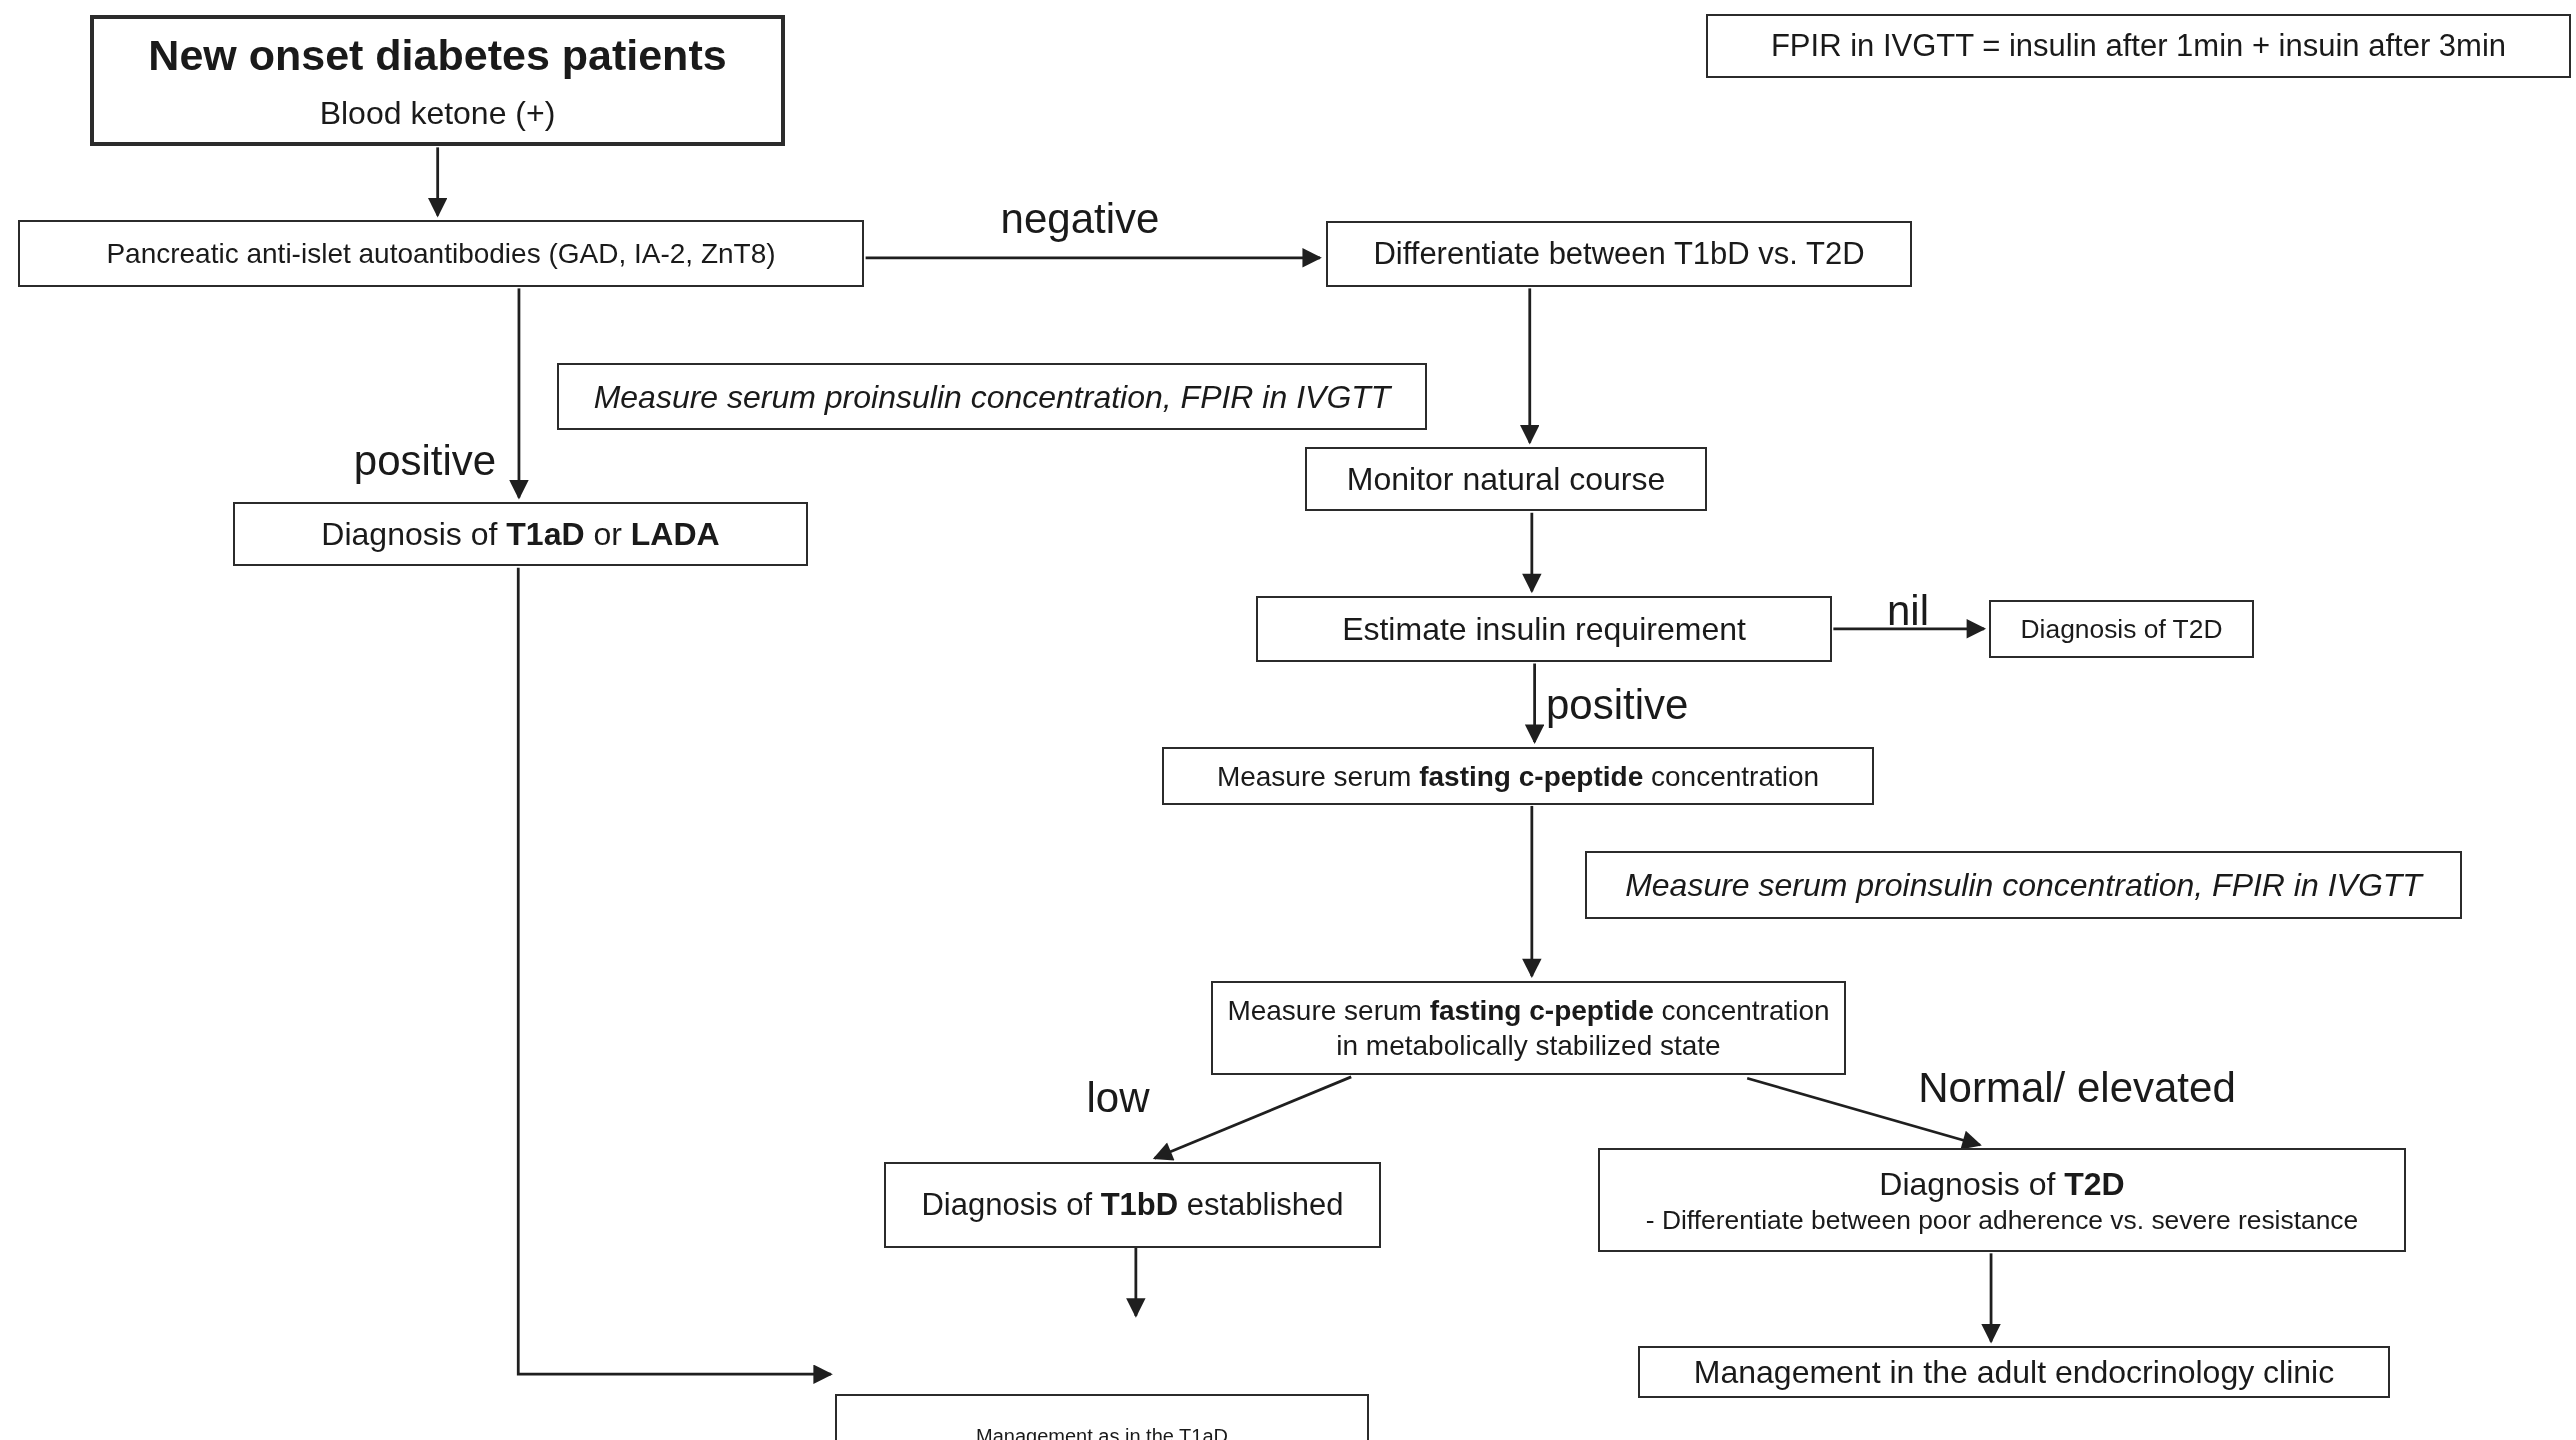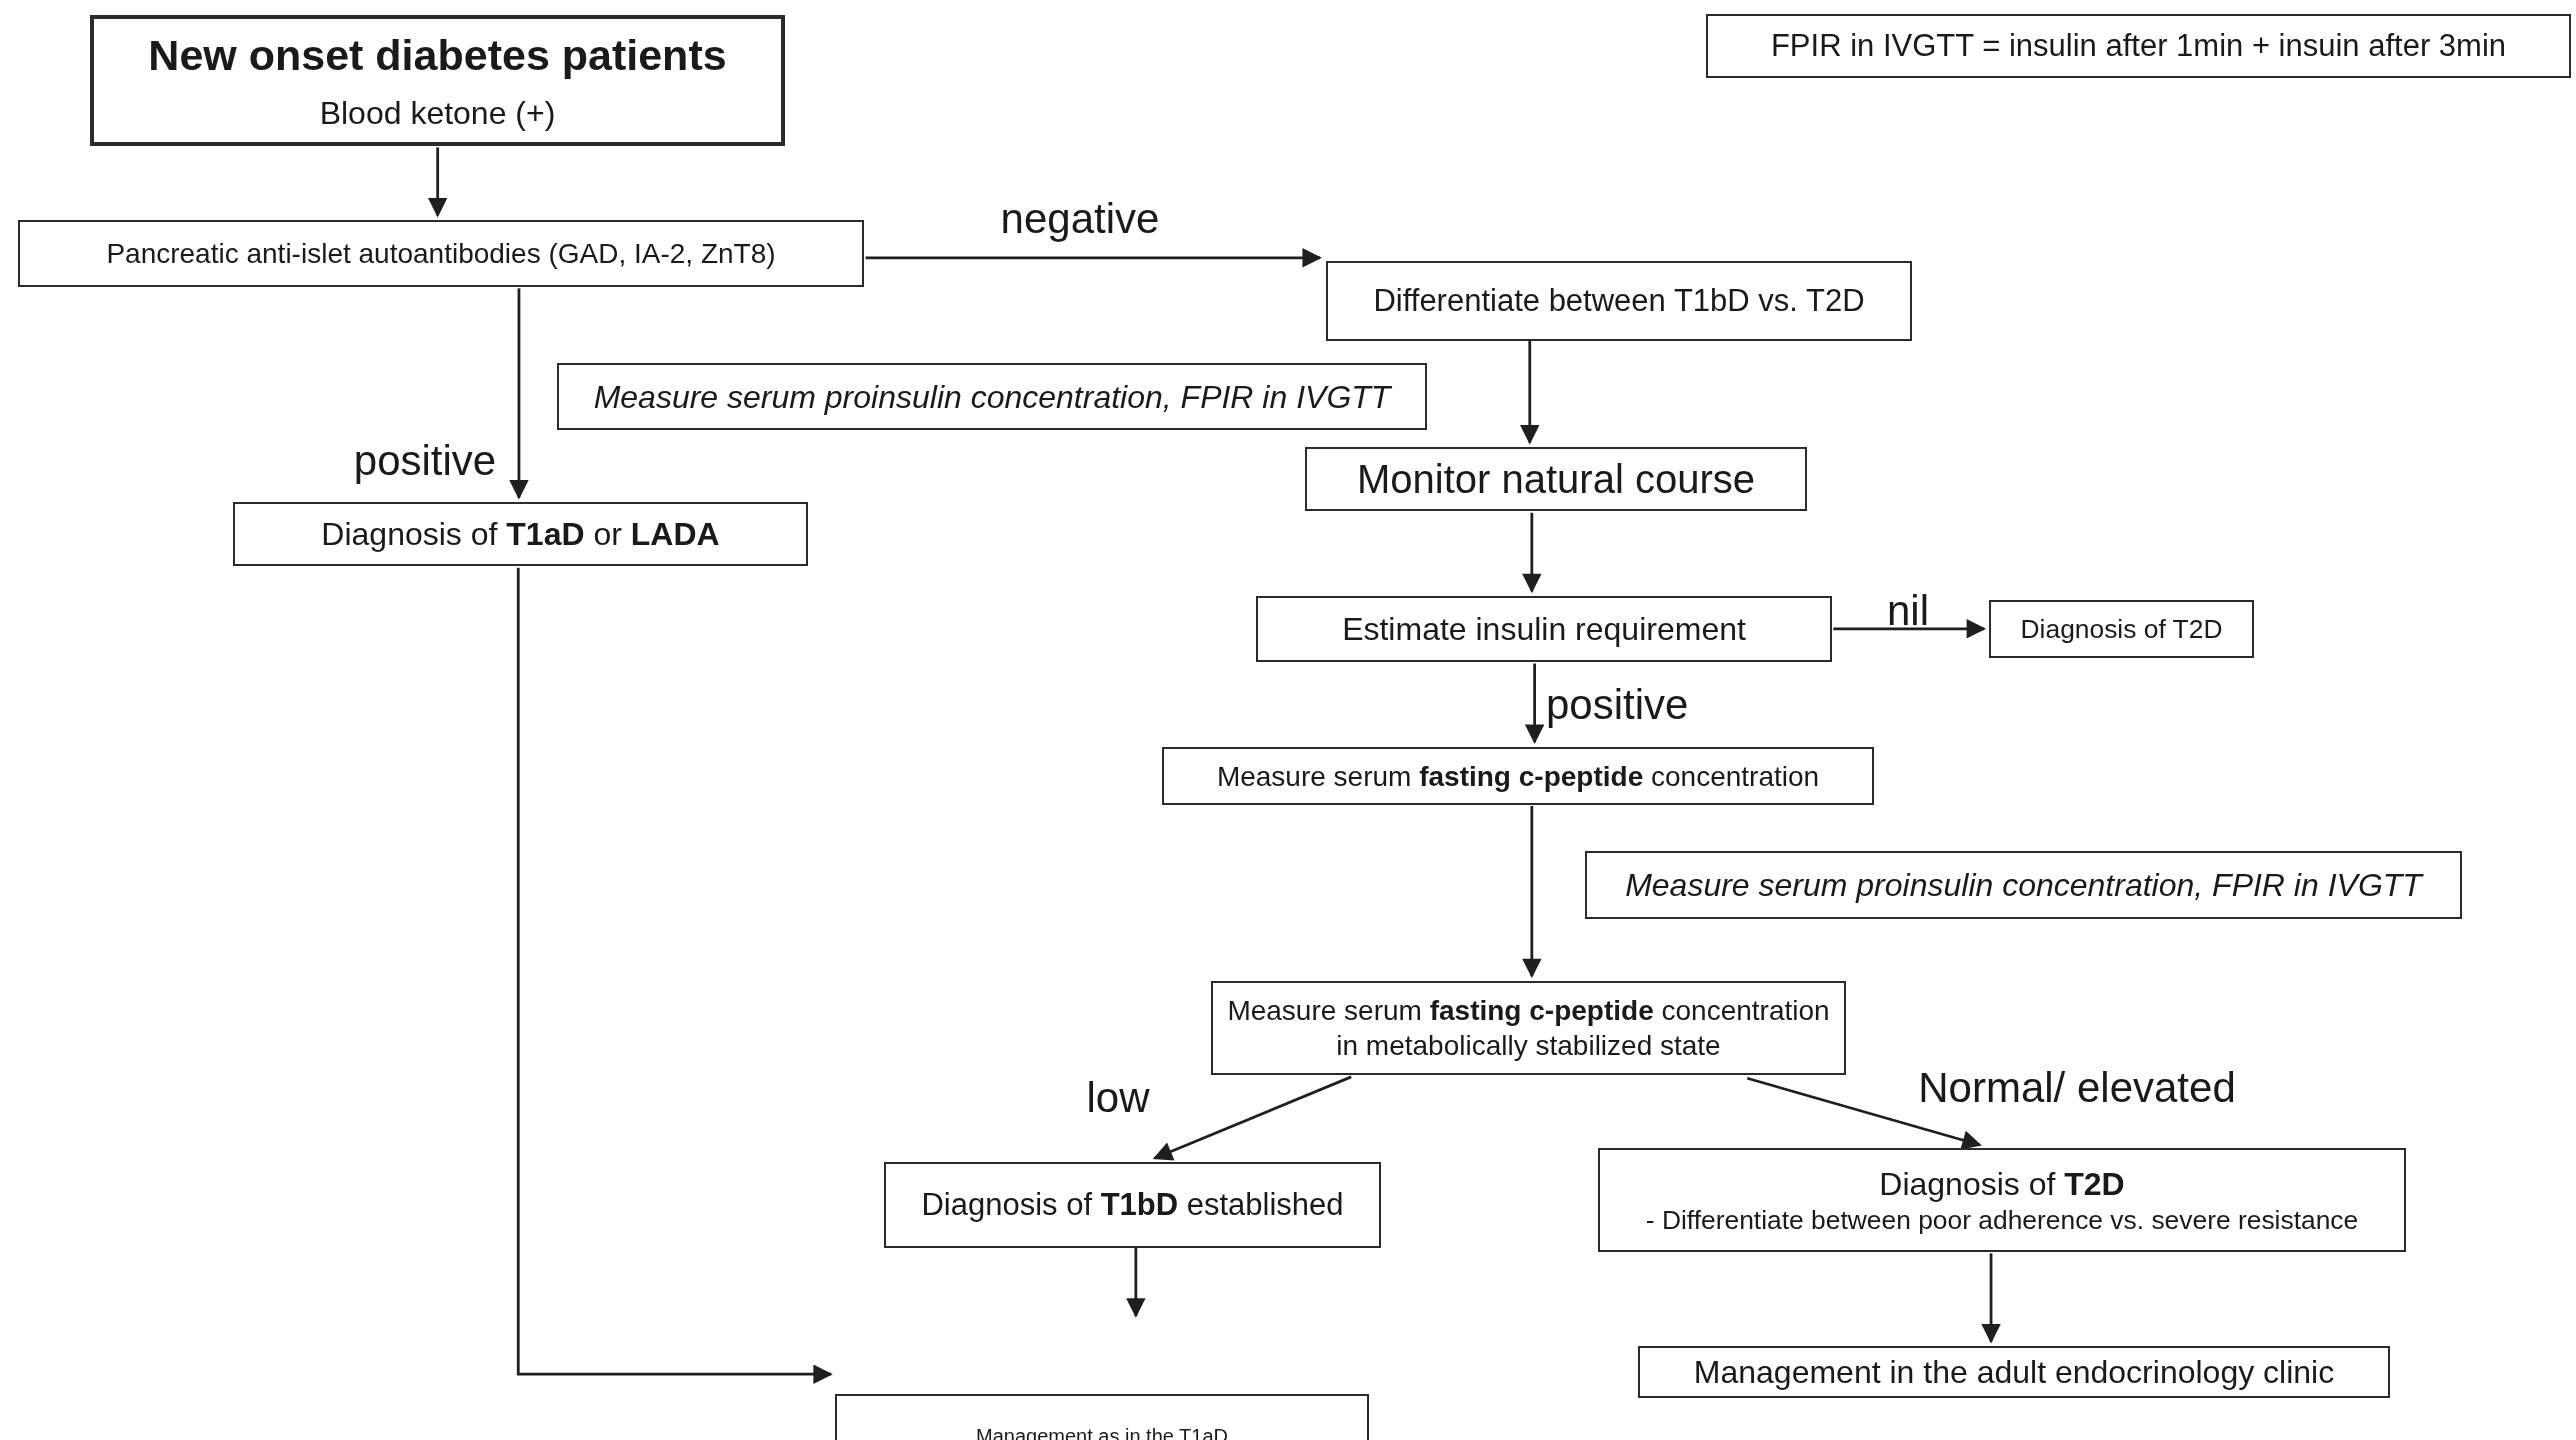--- a/index.html
+++ b/index.html
@@ -46,24 +46,24 @@
     transform: translate(-50%, -50%);
   }
   .edge-label.left-anchored { transform: translate(0, -50%); }
 
   
   #node-start          { left: 90px;  top: 15.3px;   width: 695px; height: 131px; border-width: 4.2px; }
   #node-start .title   { font-size: 43px; font-weight: bold; margin-bottom: 9.7px; }
   #node-start .subtitle{ font-size: 32px; }
   #node-fpir-note      { left: 1706px; top: 14px;   width: 865px; height: 64px;  font-size: 31px; }
   #node-autoantibodies { left: 18px;   top: 220px;  width: 846px; height: 67px;  font-size: 28px; font-weight: normal; }
-  #node-differentiate  { left: 1326px; top: 221px;  width: 586px;  height: 80px; margin-top: 40px; }
+  #node-differentiate  { left: 1326px; top: 221px;  width: 586px;  height: 66px; }
   #node-proinsulin-top { left: 557px;  top: 363px;  width: 870px; height: 67px;  font-size: 32px; }
   #node-t1ad-lada      { left: 233px;  top: 502px;  width: 575px;  height: 64px;  font-size: 32px; }
-  #node-monitor        { left: 1305px; top: 447px;  width: 502px;  height: 64px;  font-size: 40px; }
+  #node-monitor        { left: 1305px; top: 447px;  width: 402px;  height: 64px;  font-size: 32px; }
   #node-estimate       { left: 1256px; top: 596px;  width: 576px;  height: 66px;  font-size: 32px; }
   #node-t2d-small      { left: 1989px; top: 600px;  width: 265px;  height: 58px;  font-size: 26.4px; }
   #node-fasting        { left: 1162px; top: 747px; width: 712px; height: 58px;  font-size: 28px; }
   #node-proinsulin-bot { left: 1585px; top: 851px; width: 877px; height: 68px;  font-size: 32px; }
   #node-stabilized     { left: 1211px; top: 981px; width: 635px;  height: 94px; font-size: 28px; }
   #node-t1bd           { left: 884px; top: 1162px; width: 497px;  height: 86px;  font-size: 31px; }
   #node-t2d-large      { left: 1598px; top: 1148px; width: 808px; height: 104px; }
   #node-t2d-large .line1 { font-size: 32px; }
   #node-t2d-large .line2 { font-size: 26.4px; }
   #node-mgmt-t1ad      { left: 835px; top: 1394px; width: 534px;  height: 109px; font-size: 20px; }

